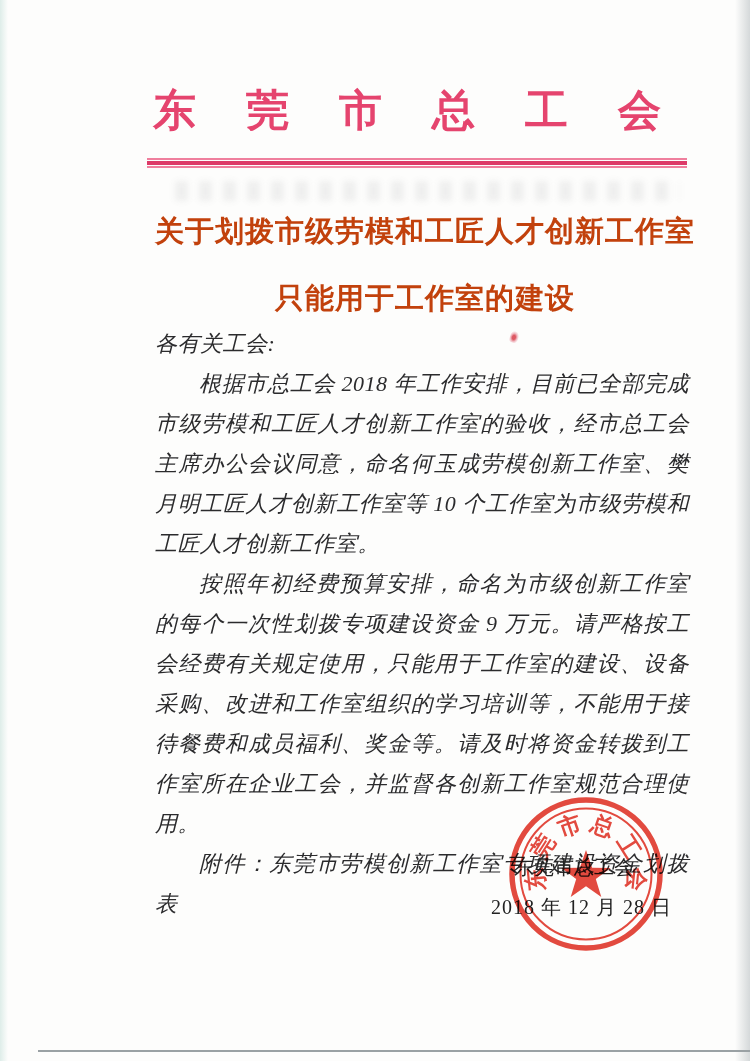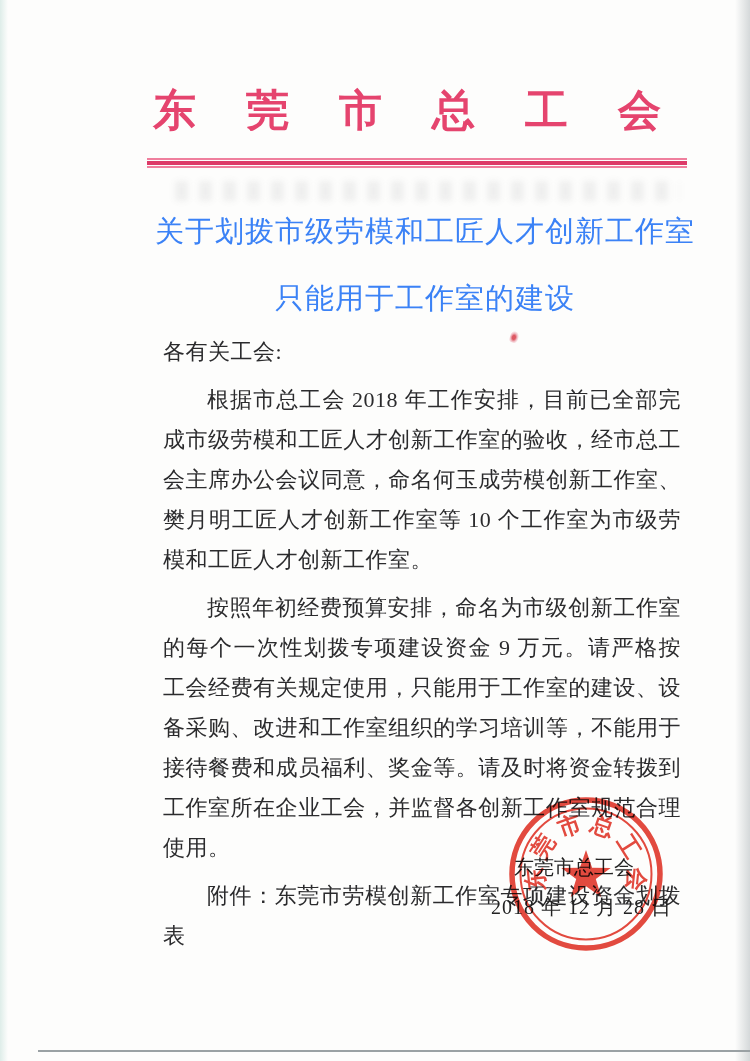--- a/index.html
+++ b/index.html
@@ -51,35 +51,35 @@
     position: absolute; top: 158px; left: 147px; width: 540px;
   }
   .red-rule .thin { height: 2px; background: #ef7f9d; }
   .red-rule .gap  { height: 1px; background: rgba(255,255,255,0); }
   .red-rule .thick{ height: 4px; background: #dd3a68; }
 
   
   .doc-title {
     position: absolute; top: 198px; left: 100px; right: 0;
     text-align: center;
-    font-size: 29px; font-weight: normal;
+    font-size: 29px; font-weight: bold;
     letter-spacing: 1px;
     line-height: 67px;
-    color: #3b82f6;
+    color: #c2410c;
   }
 
   
   .doc-body {
     position: absolute; top: 324px; left: 155px; width: 534px;
     font-size: 22px; line-height: 40px;
     letter-spacing: 0.5px;
     color: #2b2b2d;
     text-align: justify;
   }
-  .doc-body p { margin: 8px; }
+  .doc-body p { margin: 0; font-style: italic; }
   .doc-body p.indent { text-indent: 2em; }
   .attachment-line {
     margin-top: 30px;
     text-indent: 2em;
   }
 
   
   .sig-org {
     position: absolute; left: 514px; top: 854px;
     font-size: 20px; color: #222; letter-spacing: 0px;

